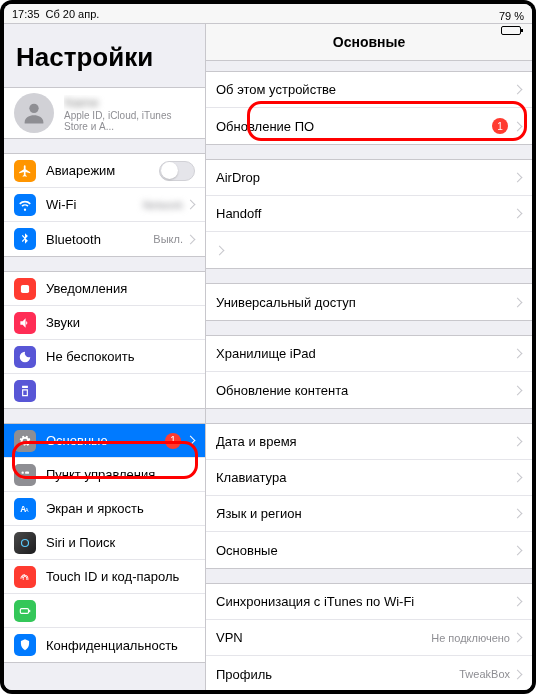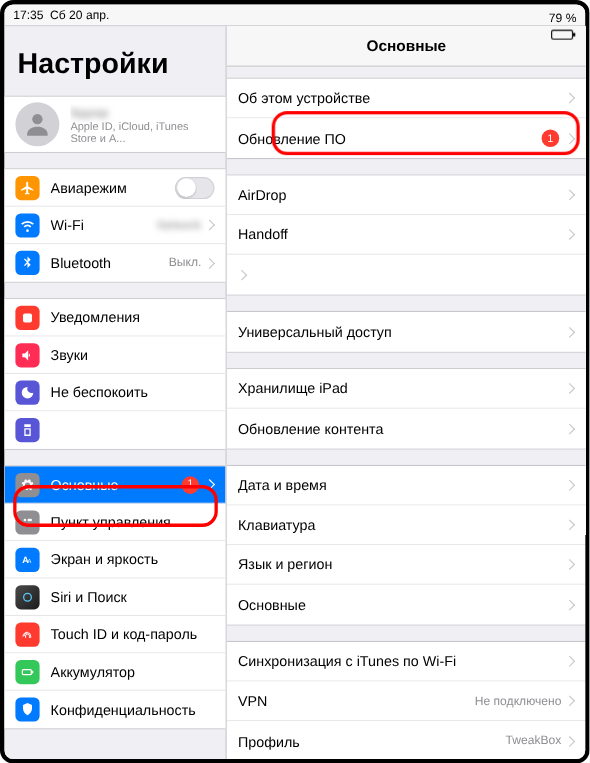--- a/index.html
+++ b/index.html
@@ -317,21 +317,20 @@
           </div>
           <span class="label">Touch ID и код-пароль</span>
         </div>
         <div class="row">
           <div class="icon" style="background:#34c759;">
             <svg viewBox="0 0 24 24" fill="#fff">
                   <rect x="4" y="8" width="14" height="8" rx="2" fill="none" stroke="#fff" stroke-width="2"></rect>
                   <rect x="19" y="10" width="2" height="4"></rect>
                 </svg>
           </div>
-          <span class="label">Аккумулятор</span>
         </div>
         <div class="row">
           <div class="icon" style="background:#007aff;">
             <svg viewBox="0 0 24 24" fill="#fff">
                   <path d="M12 2l7 3v5c0 5-3 9-7 11-4-2-7-6-7-11V5z"></path>
                 </svg>
           </div>
           <span class="label">Конфиденциальность</span>
         </div>
       </div>

